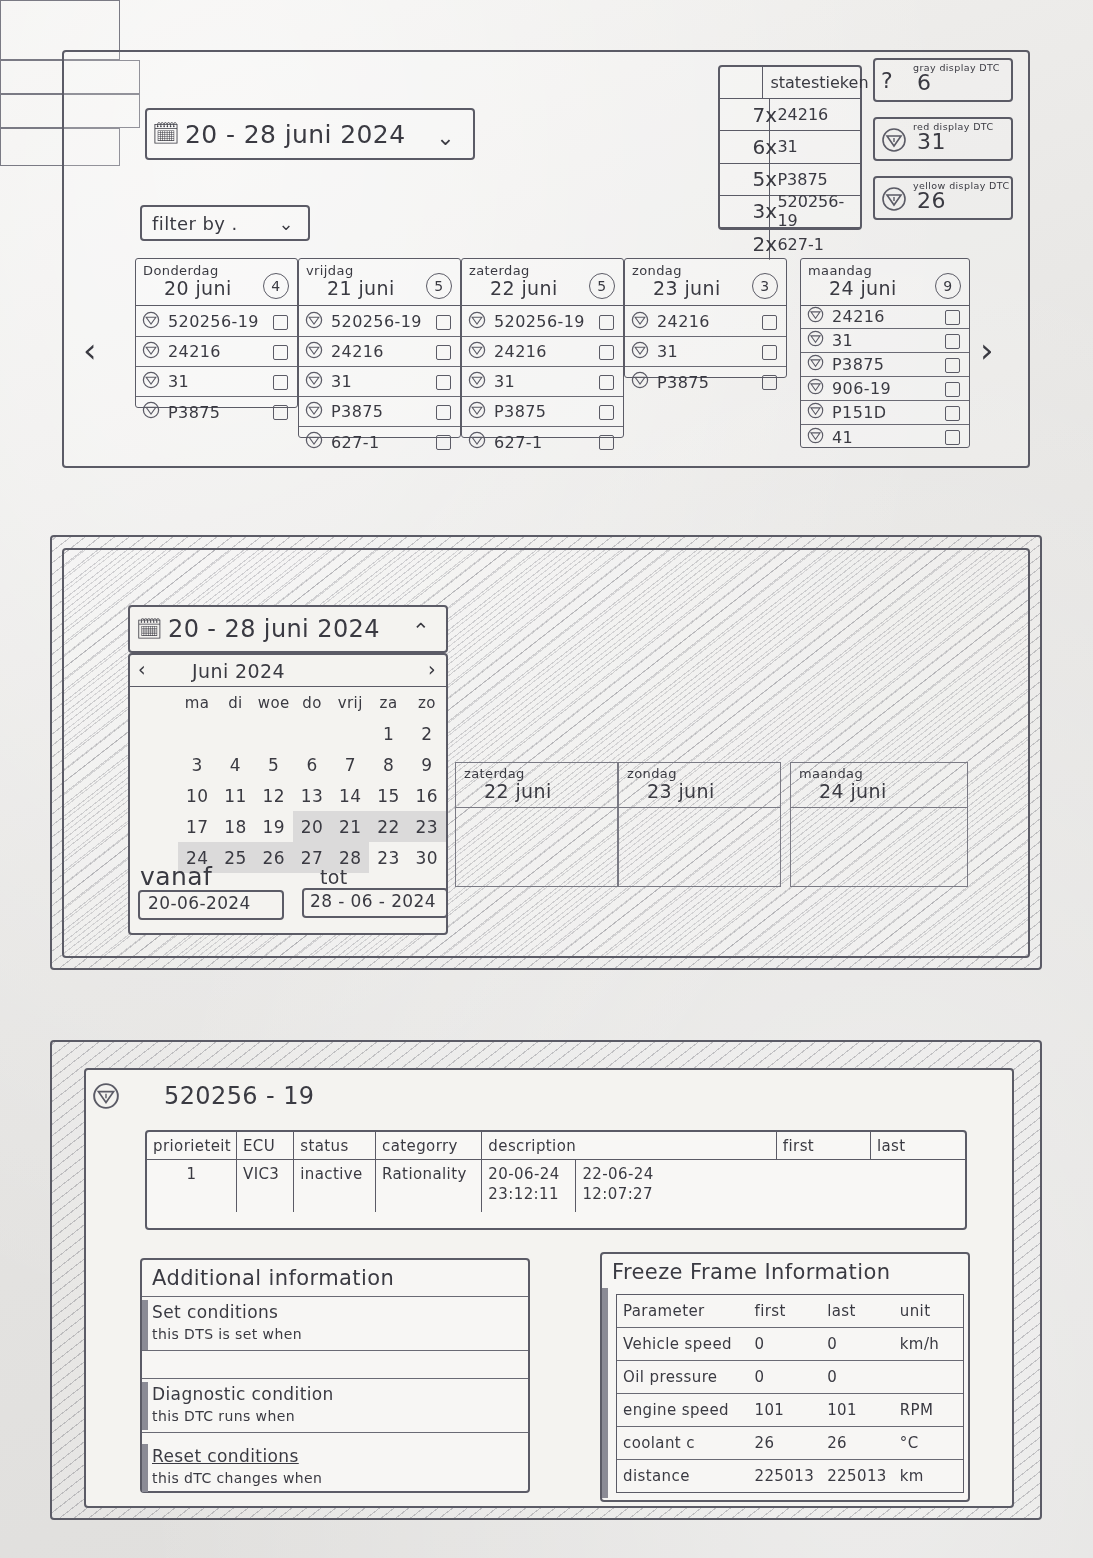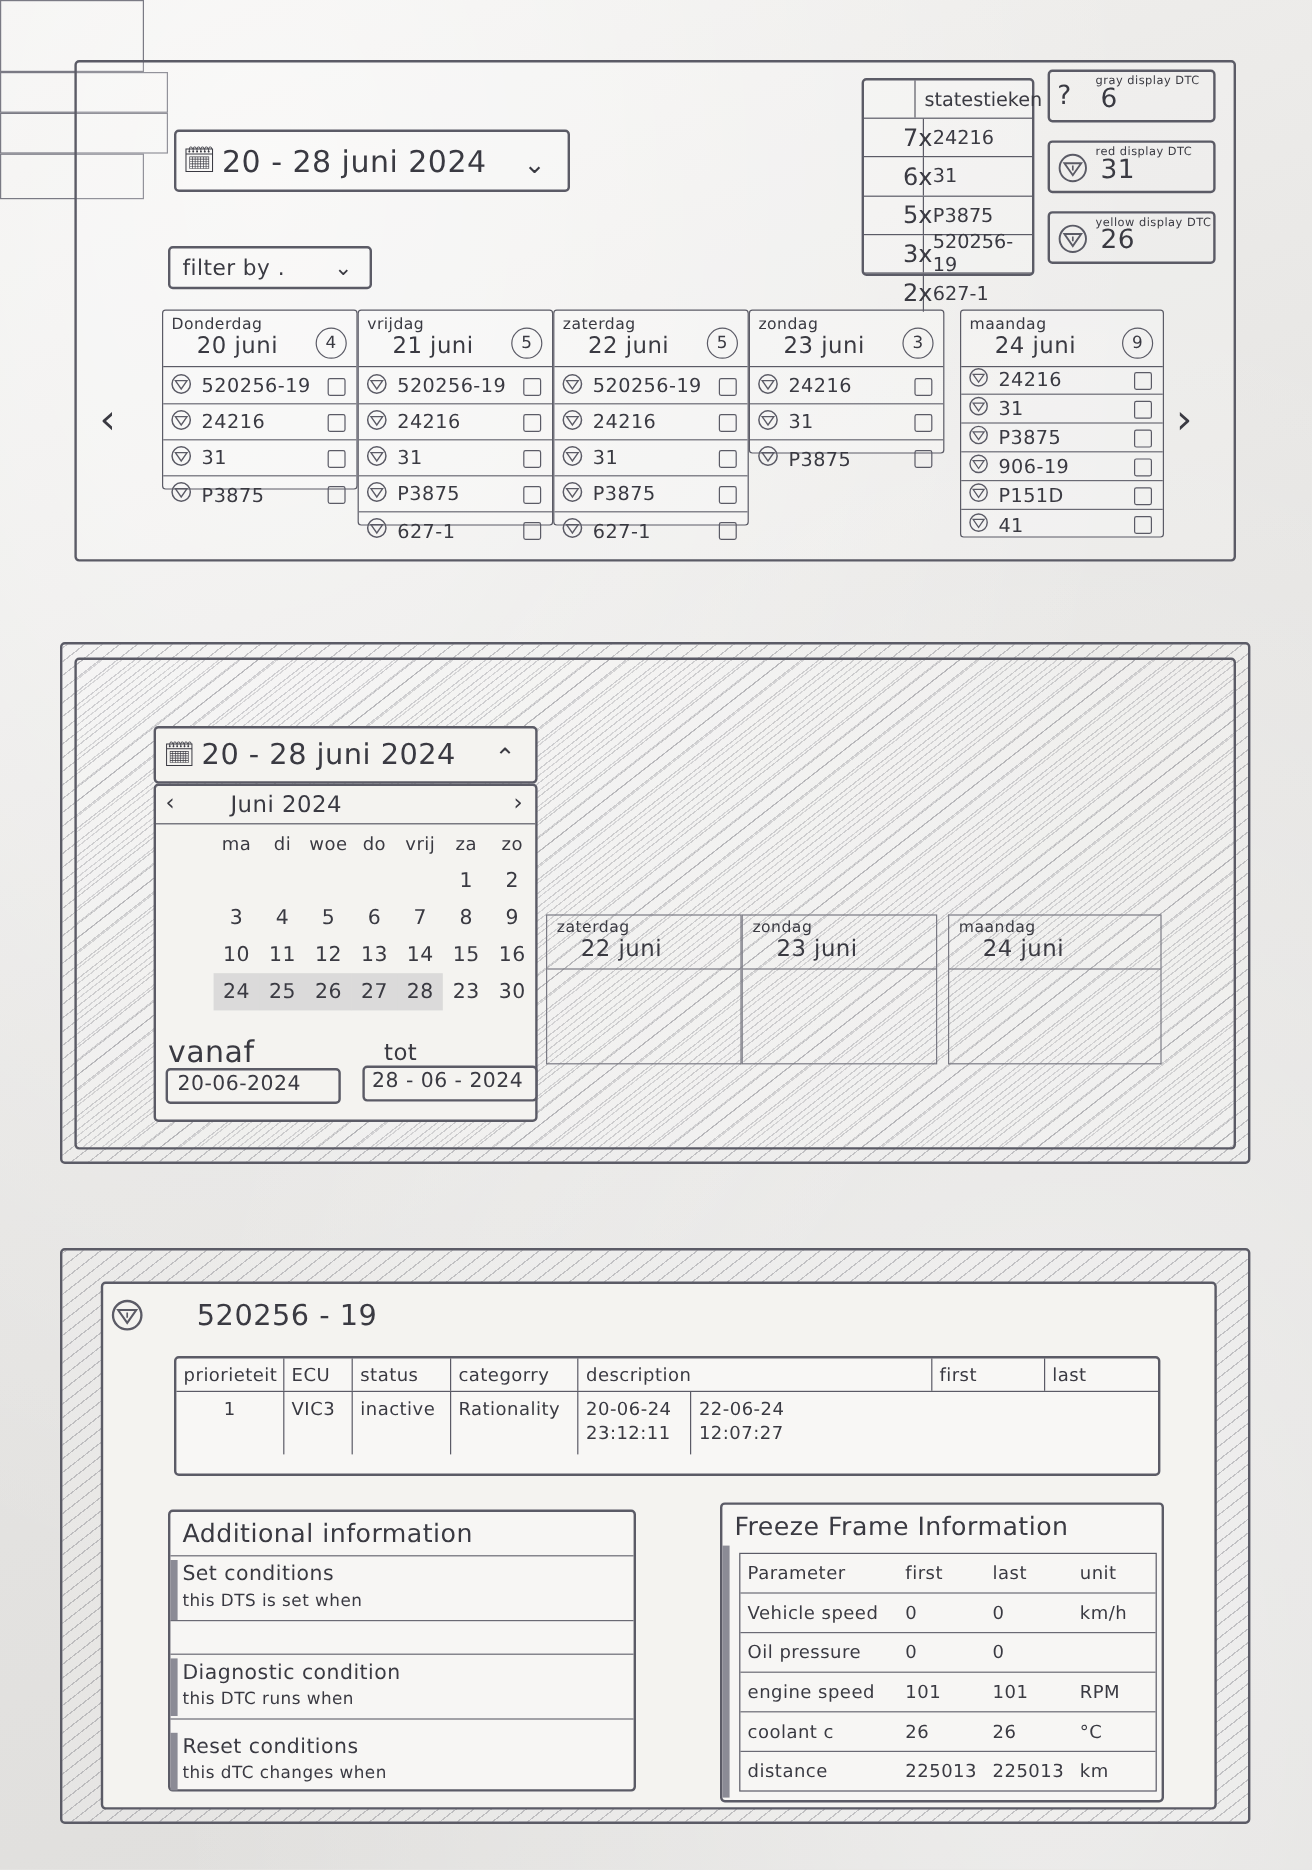--- a/index.html
+++ b/index.html
@@ -515,20 +515,29 @@
       <div class="cal-r">
         <div class="cal-c hand">10</div>
         <div class="cal-c hand">11</div>
         <div class="cal-c hand">12</div>
         <div class="cal-c hand">13</div>
         <div class="cal-c hand">14</div>
         <div class="cal-c hand">15</div>
         <div class="cal-c hand">16</div>
       </div>
       <div class="cal-r">
+        <div class="cal-c hand">17</div>
+        <div class="cal-c hand">18</div>
+        <div class="cal-c hand">19</div>
+        <div class="cal-c hand sel">20</div>
+        <div class="cal-c hand sel">21</div>
+        <div class="cal-c hand sel">22</div>
+        <div class="cal-c hand sel">23</div>
+      </div>
+      <div class="cal-r">
         <div class="cal-c hand sel">24</div>
         <div class="cal-c hand sel">25</div>
         <div class="cal-c hand sel">26</div>
         <div class="cal-c hand sel">27</div>
         <div class="cal-c hand sel">28</div>
         <div class="cal-c hand">23</div>
         <div class="cal-c hand">30</div>
       </div>
     </div>
   </div>
@@ -579,21 +588,21 @@
     <span class="bar" style="top:40px;height:50px;"></span>
     <span class="sub hand" style="top:42px;">Set conditions</span>
     <span class="txt hand" style="top:66px;">this DTS is set when</span>
     <span class="rule" style="top:90px;"></span>
     <span class="rule" style="top:118px;"></span>
     <span class="bar" style="top:122px;height:48px;"></span>
     <span class="sub hand" style="top:124px;">Diagnostic condition</span>
     <span class="txt hand" style="top:148px;">this DTC runs when</span>
     <span class="rule" style="top:172px;"></span>
     <span class="bar" style="top:184px;height:48px;"></span>
-    <span class="sub hand" style="top:186px;">Reset conditions</span>
+    <span class="sub hand" style="top:186px;text-decoration:underline;">Reset conditions</span>
     <span class="txt hand" style="top:210px;">this dTC changes when</span>
   </div>
 
   <div class="box" id="freeze">
     <span class="title hand">Freeze Frame Information</span>
     <span class="bar"></span>
     <div id="ff-table">
       <div class="r">
         <div class="c p hand">Parameter</div>
         <div class="c f hand">first</div>

